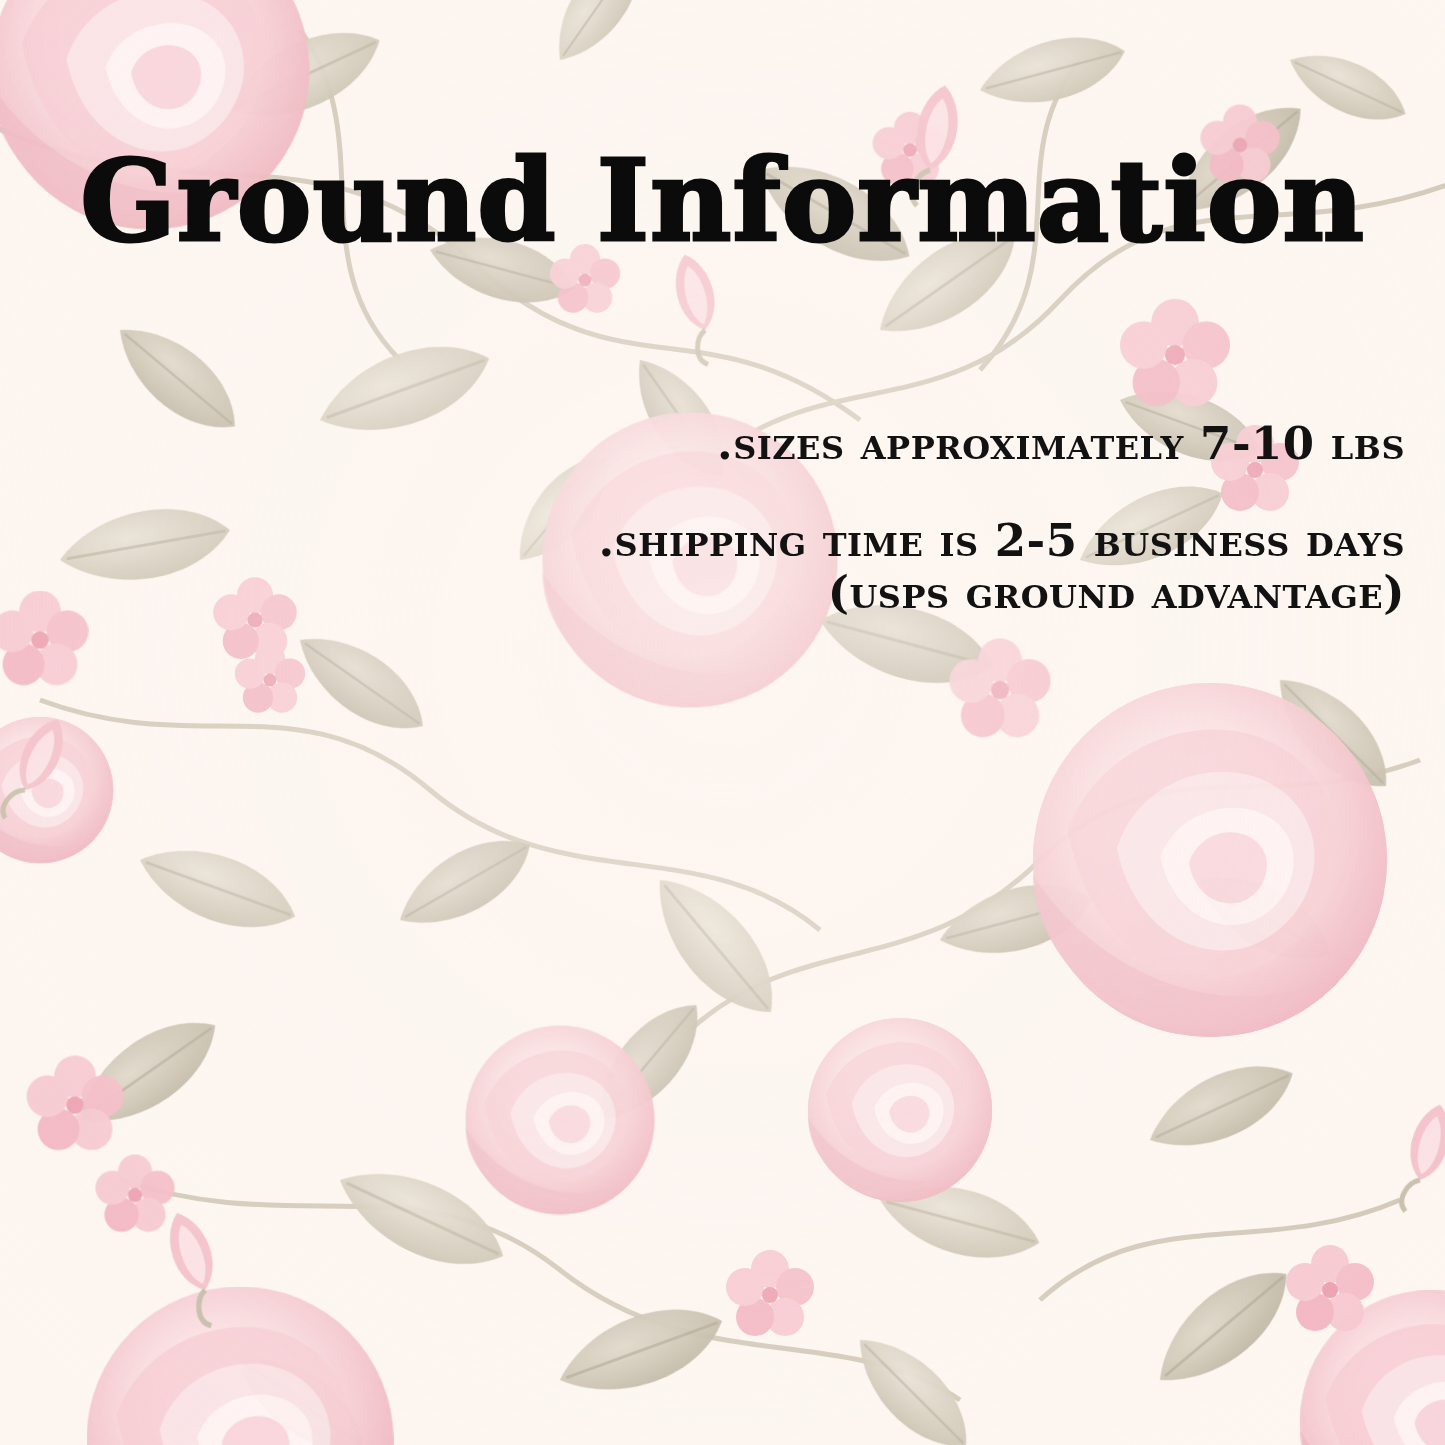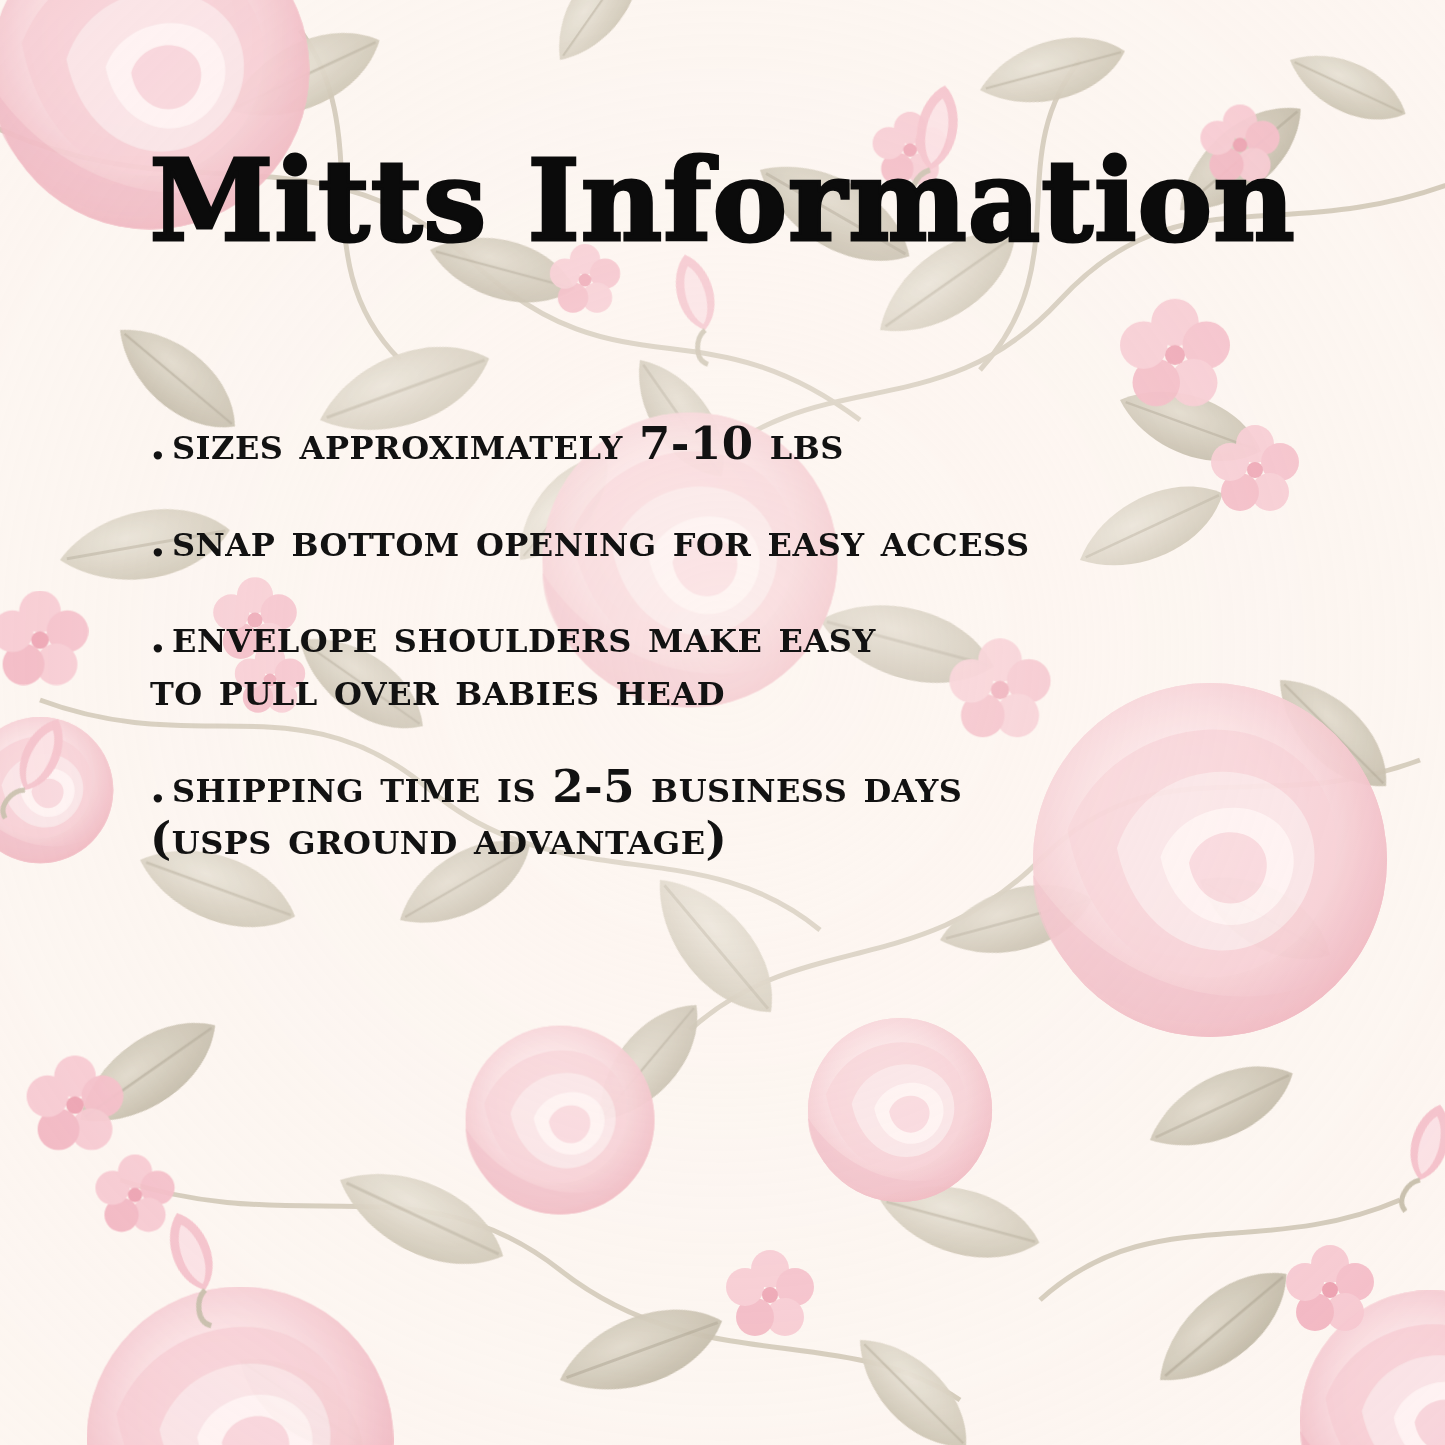--- a/index.html
+++ b/index.html
@@ -80,20 +80,21 @@
     font-family: "DejaVu Serif", serif;
     font-weight: bold;
     font-size: 45px;
     line-height: 1.17;
     color: #121212;
     margin: 0 0 44px 0;
     font-variant: small-caps;
     text-transform: lowercase;
     letter-spacing: 0.5px;
     white-space: pre-line;
+    text-align: right;
   }
   #bullet-list li .dot {
     display: inline-block;
     width: 22px;
   }
   #bullet-list li.indent-wrap {
     text-indent: 0;
     padding-left: 0;
   }
 </style>
@@ -240,24 +241,21 @@
         <use href="#bud" transform="translate(25,790) rotate(25) scale(1.0)"></use>
         <use href="#bud" transform="translate(205,1290) rotate(-20) scale(1.05)"></use>
         <use href="#bud" transform="translate(1420,1180) rotate(15) scale(1.0)"></use>
       </g>
     </svg>
   </div>
 
   <div id="wash"></div>
 
   <div id="content">
-    <div id="title">Mitts Information</div>
+    <div id="title">Ground Information</div>
 
     <ul id="bullet-list">
       <li><span class="dot">.</span><span>sizes approximately 7-10 lbs</span></li>
-      <li><span class="dot">.</span><span>Snap bottom opening for easy access</span></li>
-      <li class="indent-wrap"><span class="dot">.</span><span>Envelope shoulders make easy
-to pull over babies head</span></li>
       <li class="indent-wrap"><span class="dot">.</span><span>Shipping time is 2-5 business days
 (USPS Ground Advantage)</span></li>
     </ul>
   </div>
 </div>
 
 </body></html>

